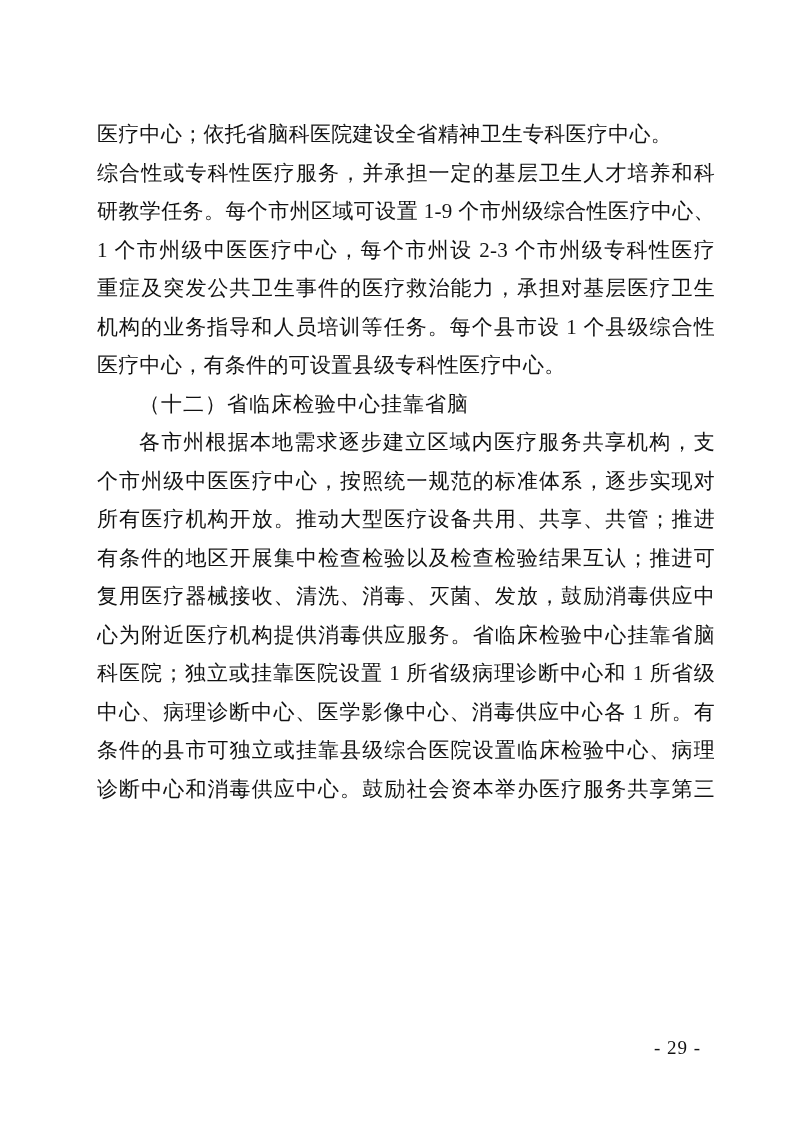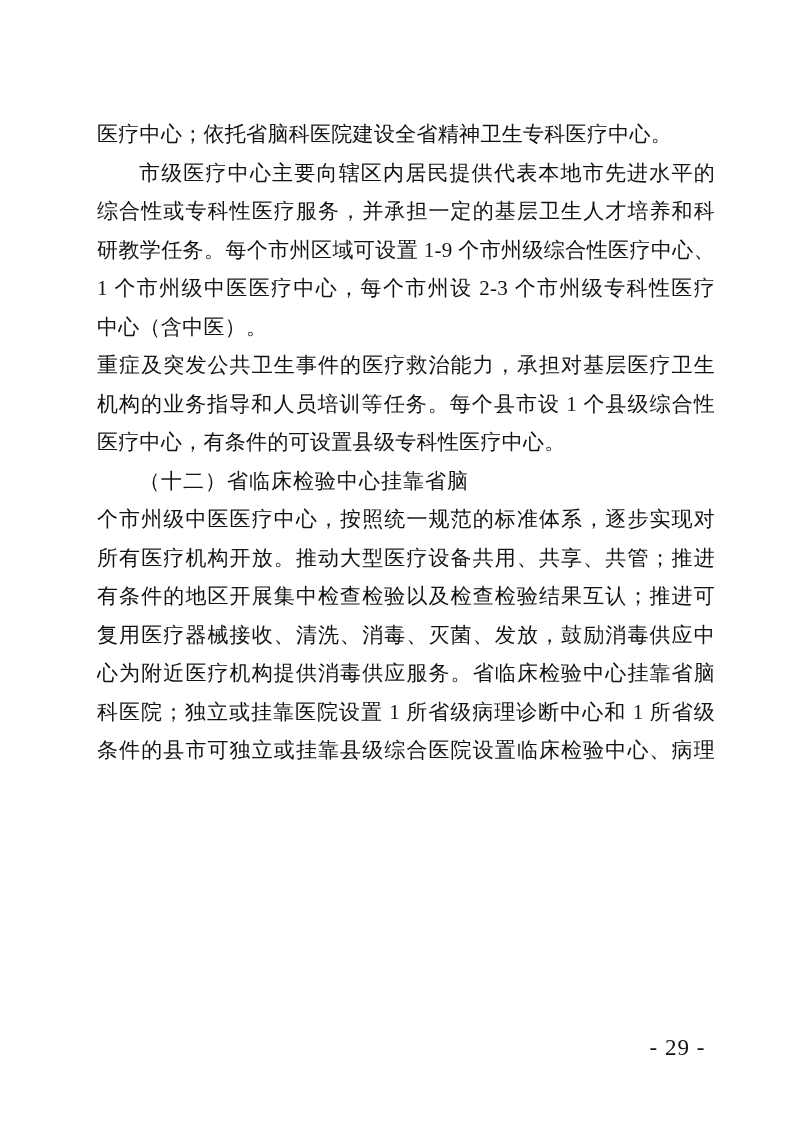--- a/index.html
+++ b/index.html
@@ -39,43 +39,44 @@
   }
   .line.heading {
     letter-spacing: 1px;
   }
   .page-number {
     position: absolute;
     left: 640px;
     top: 1037px;
     width: 75px;
     text-align: center;
-    font-size: 23px;
+    font-size: 19px;
     line-height: 22px;
     letter-spacing: 1px;
     color: #121212;
   }
 </style>
 </head>
 <body>
 
 <div class="page">
   <main class="text-block" id="lines">
       <div class="line">医疗中心；依托省脑科医院建设全省精神卫生专科医疗中心。</div>
-      <div class="line indent stretch">市级医疗中心主要向辖区内居民提供代表本地市先进水平的</div>
       <div class="line stretch">综合性或专科性医疗服务，并承担一定的基层卫生人才培养和科</div>
       <div class="line stretch">研教学任务。每个市州区域可设置 1-9 个市州级综合性医疗中心、</div>
       <div class="line stretch">1 个市州级中医医疗中心，每个市州设 2-3 个市州级专科性医疗</div>
-      <div class="line">中心（含中医）。</div>
       <div class="line stretch">重症及突发公共卫生事件的医疗救治能力，承担对基层医疗卫生</div>
       <div class="line stretch">机构的业务指导和人员培训等任务。每个县市设 1 个县级综合性</div>
       <div class="line">医疗中心，有条件的可设置县级专科性医疗中心。</div>
       <div class="line indent heading">（十二）省临床检验中心挂靠省脑</div>
+      <div class="line indent stretch">各市州根据本地需求逐步建立区域内医疗服务共享机构，支</div>
       <div class="line stretch">个市州级中医医疗中心，按照统一规范的标准体系，逐步实现对</div>
       <div class="line stretch">所有医疗机构开放。推动大型医疗设备共用、共享、共管；推进</div>
       <div class="line stretch">有条件的地区开展集中检查检验以及检查检验结果互认；推进可</div>
       <div class="line stretch">复用医疗器械接收、清洗、消毒、灭菌、发放，鼓励消毒供应中</div>
       <div class="line stretch">心为附近医疗机构提供消毒供应服务。省临床检验中心挂靠省脑</div>
       <div class="line stretch">科医院；独立或挂靠医院设置 1 所省级病理诊断中心和 1 所省级</div>
+      <div class="line stretch">中心、病理诊断中心、医学影像中心、消毒供应中心各 1 所。有</div>
       <div class="line stretch">条件的县市可独立或挂靠县级综合医院设置临床检验中心、病理</div>
+      <div class="line stretch">诊断中心和消毒供应中心。鼓励社会资本举办医疗服务共享第三</div>
     </main>
   <div class="page-number">- 29 -</div>
 </div>
 
 </body></html>

